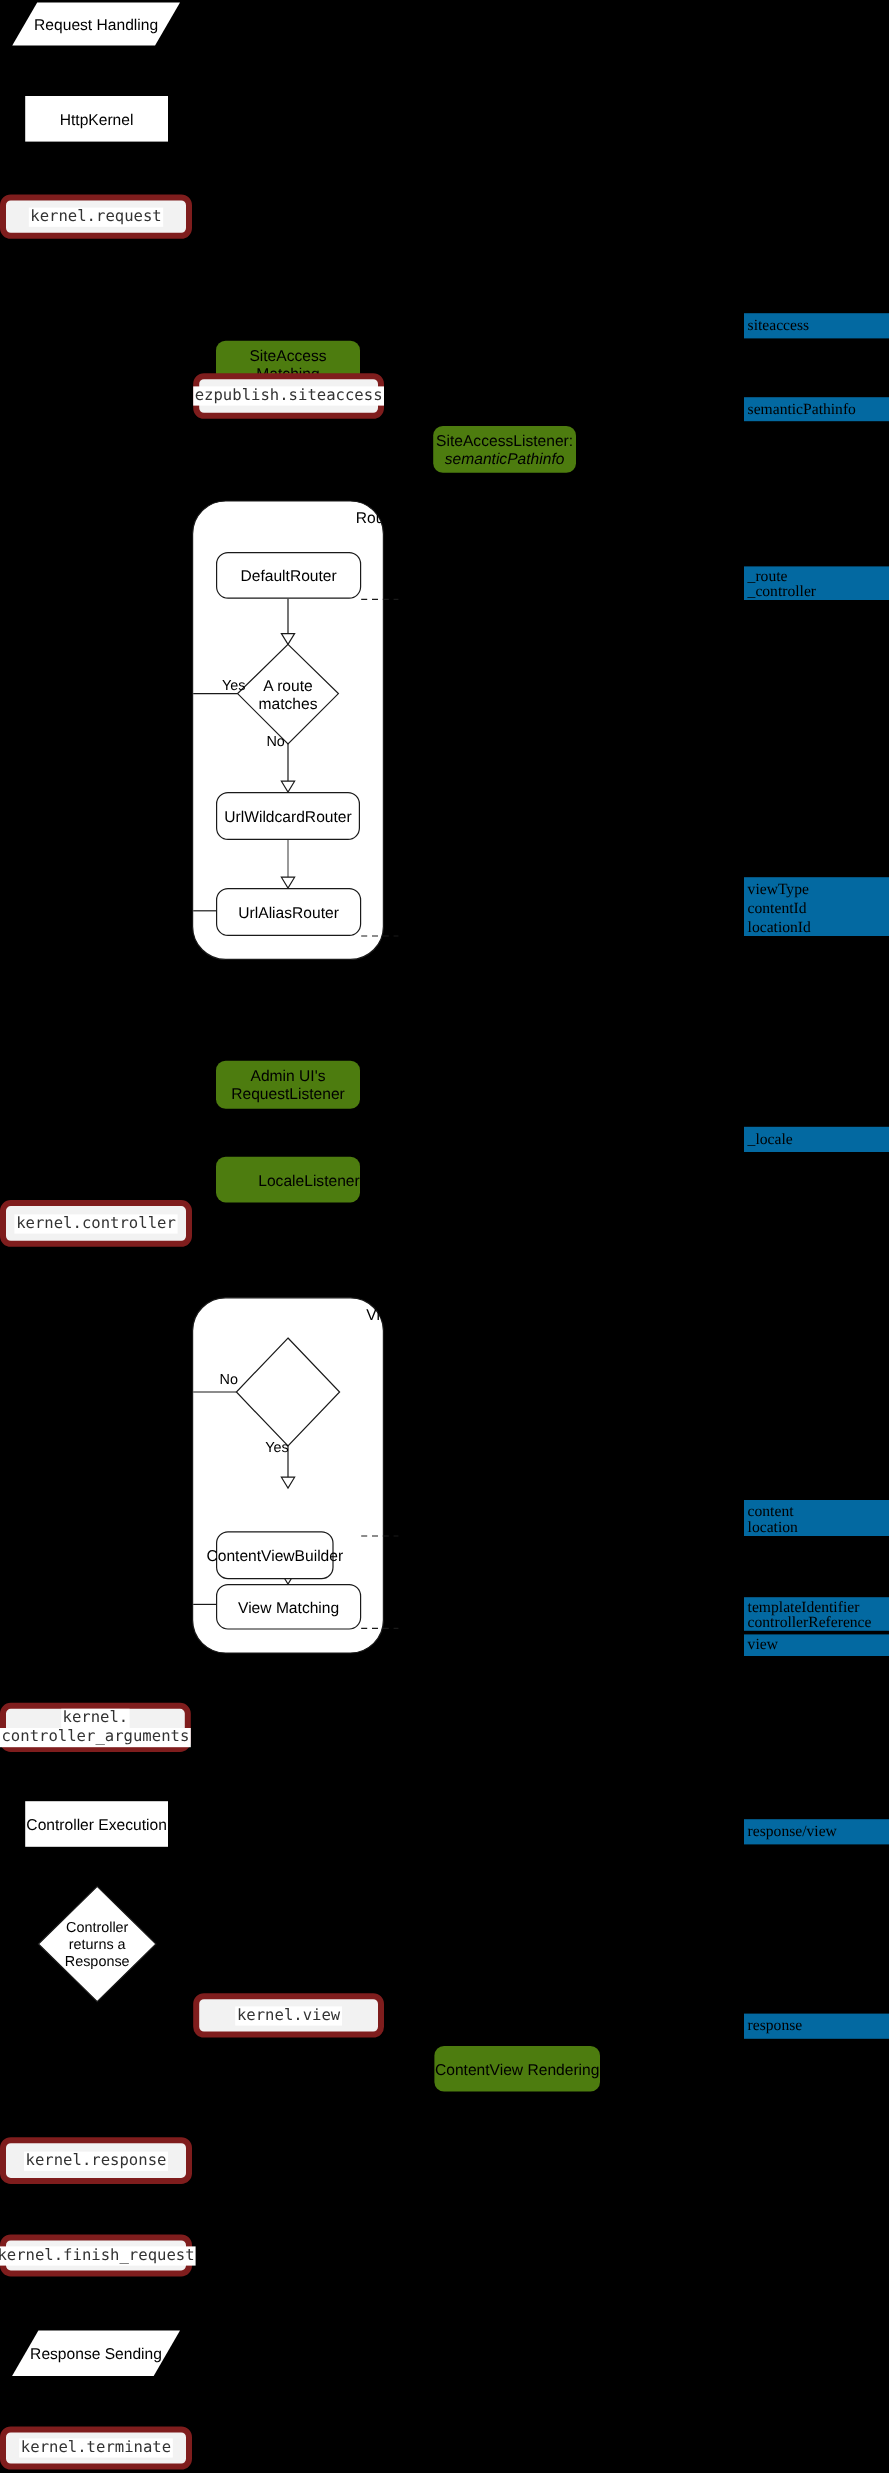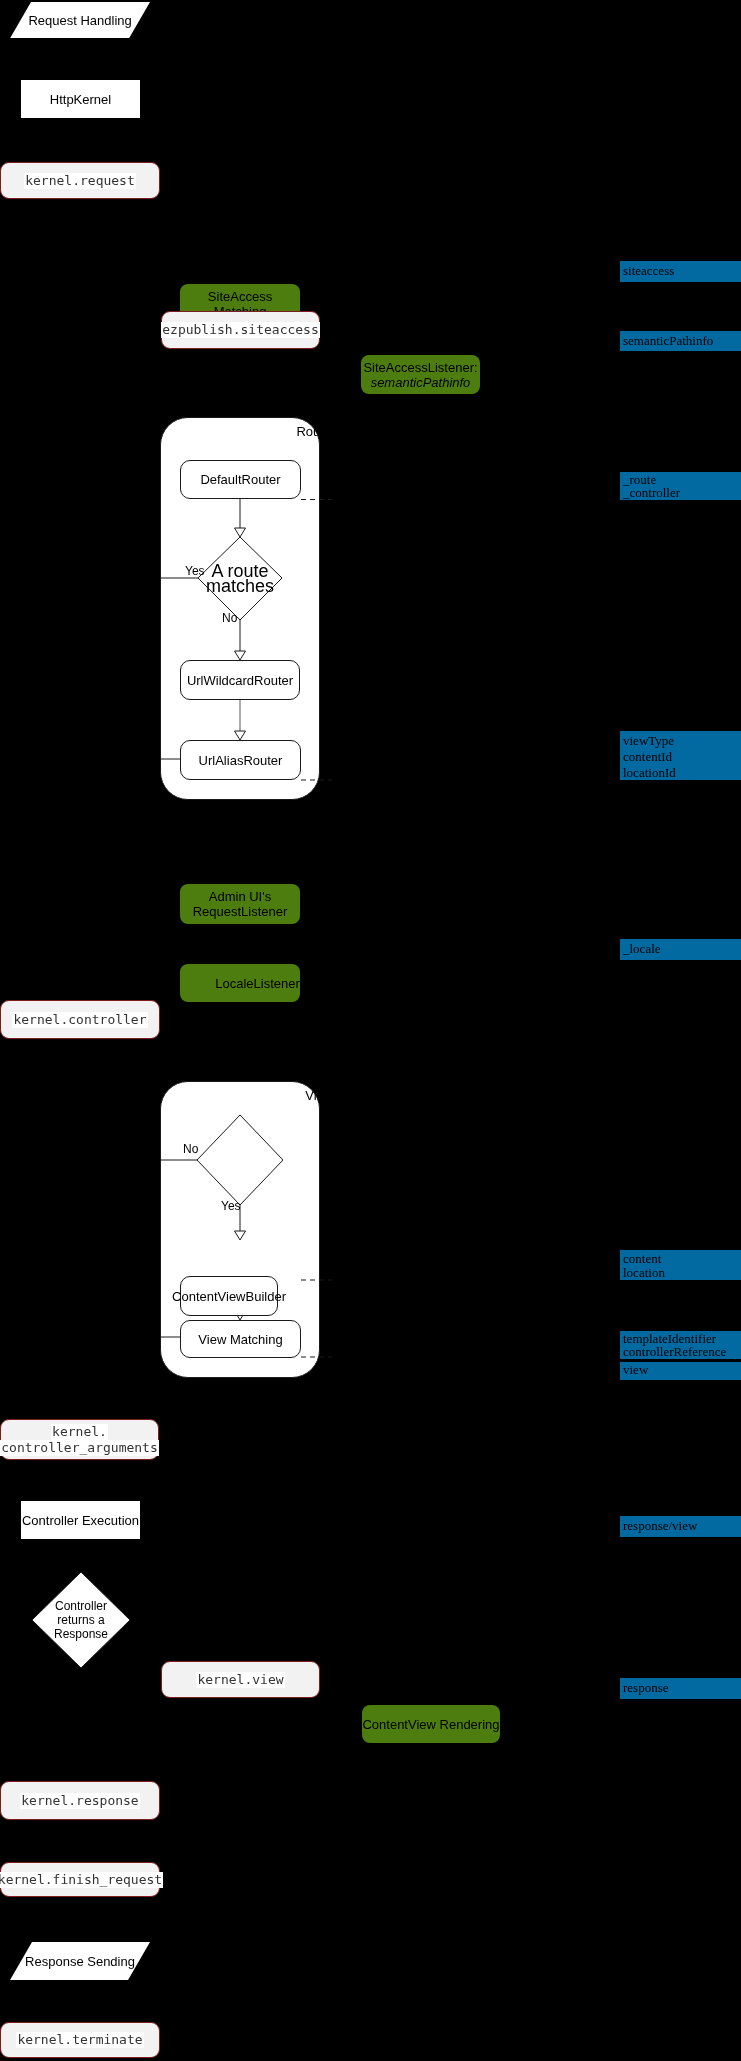--- a/index.html
+++ b/index.html
@@ -4,33 +4,33 @@
 <style>
   html,body{margin:0;padding:0;background:#000;}
   .stage{position:relative;width:741px;height:2061px;background:#000;overflow:hidden;
          font-family:"Liberation Sans",sans-serif;color:#000;}
   .box{position:absolute;box-sizing:border-box;display:flex;flex-direction:column;
        align-items:center;justify-content:center;text-align:center;
        font-size:13px;line-height:15px;color:#000;z-index:3;}
   .white-round{background:#4d7c0f;border-radius:8px;margin-top:44px;}
   .white-sharp{background:#fff;border-radius:0;}
   .inner-node{background:#fff;border:1px solid #1a1a1a;border-radius:10px;}
-  .event{background:#f2f2f2;border:1px solid #7f1d1d;border-radius:9px;
+  .event{background:#f2f2f2;border:5px solid #7f1d1d;border-radius:9px;
          font-family:"DejaVu Sans Mono","Liberation Mono",monospace;
          font-size:13px;color:#333;z-index:3;}
   .code-line{background:#fff;padding:0 1px;line-height:16px;display:inline-block;}
   .container-box{position:absolute;box-sizing:border-box;background:#fff;
                  border:1px solid #1a1a1a;border-radius:28px;z-index:1;}
   .container-title{position:absolute;left:0;width:100%;text-align:center;
                    font-size:13px;line-height:15px;z-index:3;}
   .sidebar{position:absolute;box-sizing:border-box;background:#0369a1;color:#000;
            font-size:13px;line-height:15px;padding:2px 2px 2px 3px;text-align:left;z-index:3;font-family:Liberation Serif, serif;}
   .edge-label{position:absolute;font-size:12px;line-height:12px;color:#000;z-index:4;}
   .diamond-text{position:absolute;display:flex;flex-direction:column;align-items:center;
-                justify-content:center;text-align:center;font-size:18px;line-height:15px;z-index:4;}
+                justify-content:center;text-align:center;font-size:13px;line-height:15px;z-index:4;}
   .serif-text{font-family:"Liberation Serif",serif;font-size:14px;}
   .para{position:absolute;background:#fff;transform:skewX(-30deg);transform-origin:0 0;z-index:3;}
   .para-text{width:100%;height:100%;display:flex;align-items:center;justify-content:center;
              transform:skewX(30deg);font-size:13px;}
   .edges{position:absolute;left:0;top:0;z-index:2;}
   i{font-style:italic;}
 </style>
 </head>
 <body>
 

